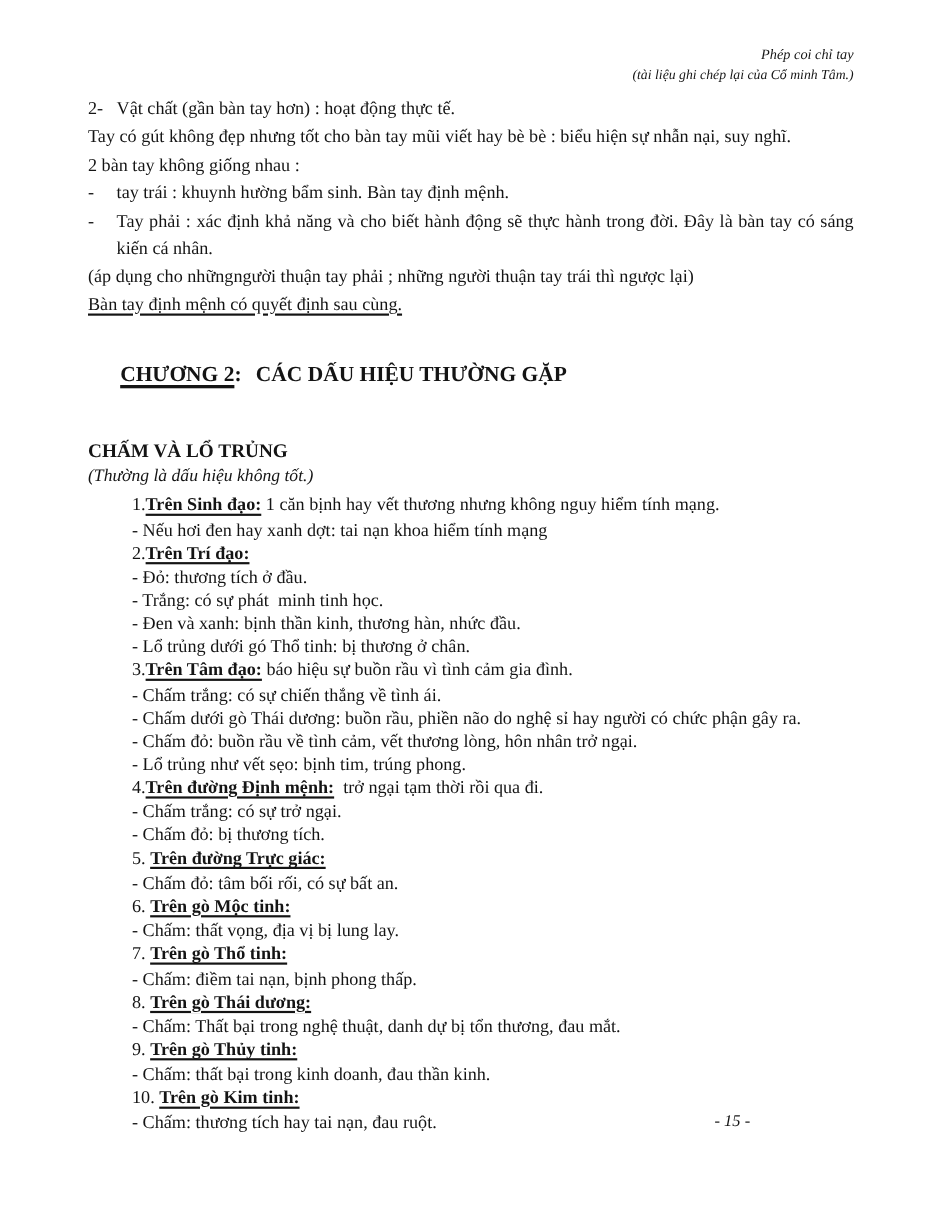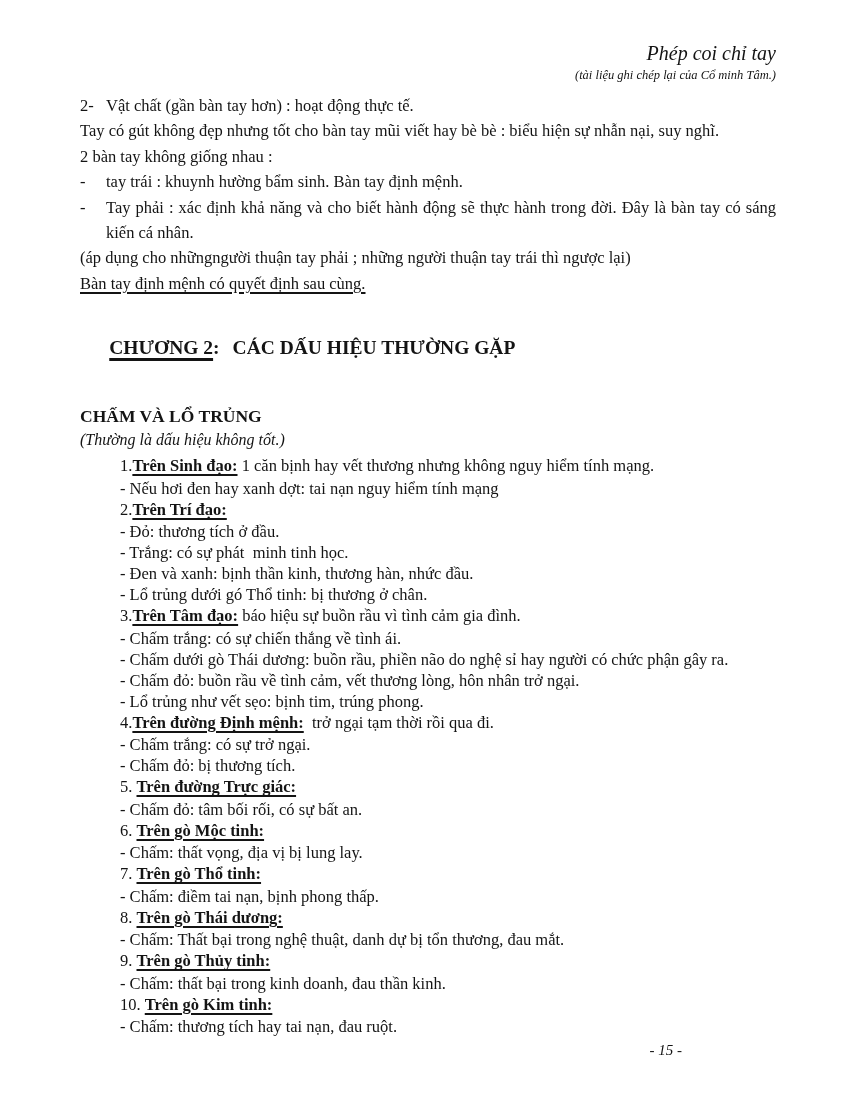--- a/index.html
+++ b/index.html
@@ -9,21 +9,21 @@
     margin:0 auto;
     background:#ffffff;
     color:#141414;
     font-family:"Liberation Serif", serif;
     overflow:hidden;
   }
   .content { position:absolute; left:80px; right:74px; top:42px; }
 
   
   .hdr { text-align:right; font-style:italic; }
-  .hdr-title { font-size:20px; }
+  .hdr-title { font-size:13px; }
   .hdr-sub   { font-size:12.5px; margin-top:3px; }
 
   
   .intro { margin-top:10px; font-size:16.5px; line-height:25.4px; }
   .row { display:flex; }
   .marker { flex:0 0 26px; }
   .just { text-align:justify; flex:1 1 auto; }
   .ul-line { text-decoration:underline; text-underline-offset:3px; text-decoration-thickness:1.5px; }
 
   
@@ -37,21 +37,21 @@
 
   
   .list { margin-top:4px; font-size:16.5px;margin-left:40px; }
   .item-head { line-height:22.5px; white-space:pre-wrap; }
   .item-head .num { font-weight:400; }
   .item-head .head { font-weight:700; text-decoration:underline; text-decoration-thickness:2px; text-underline-offset:3px; }
   .item-head .tail { font-weight:400; }
   .bullet { line-height:21px; white-space:pre-wrap; }
 
   
-  .pagenum { position:absolute; top:1042px; right:168px; font-style:italic; font-size:15px; }
+  .pagenum { position:absolute; top:1012px; right:168px; font-style:italic; font-size:15px; }
 </style>
 </head>
 <body>
 
 <div class="page">
   <div class="content">
 
     <div class="hdr">
       <div class="hdr-title">Phép coi chỉ tay</div>
       <div class="hdr-sub">(tài liệu ghi chép lại của Cổ minh Tâm.)</div>
@@ -79,21 +79,21 @@
     <div class="chapter">
       <span class="lbl">CHƯƠNG 2</span><span class="colon">:</span><span>CÁC DẤU HIỆU THƯỜNG GẶP</span>
     </div>
 
     <div class="center-title">CHẤM VÀ LỔ TRỦNG</div>
     <div class="center-sub">(Thường là dấu hiệu không tốt.)</div>
 
     <div class="list">
 
       <div class="item-head"><span class="num">1.</span><span class="head">Trên Sinh đạo:</span><span class="tail"> 1 căn bịnh hay vết thương nhưng không nguy hiểm tính mạng.</span></div>
-      <div class="bullet">- Nếu hơi đen hay xanh dợt: tai nạn nguy hiểm tính mạng</div>
+      <div class="bullet">- Nếu hơi đen hay xanh dợt: tai nạn khoa hiểm tính mạng</div>
 
       <div class="item-head"><span class="num">2.</span><span class="head">Trên Trí đạo:</span><span class="tail"></span></div>
       <div class="bullet">- Đỏ: thương tích ở đầu.</div>
       <div class="bullet">- Trắng: có sự phát  minh tinh học.</div>
       <div class="bullet">- Đen và xanh: bịnh thần kinh, thương hàn, nhức đầu.</div>
       <div class="bullet">- Lổ trủng dưới gó Thổ tinh: bị thương ở chân.</div>
 
       <div class="item-head"><span class="num">3.</span><span class="head">Trên Tâm đạo:</span><span class="tail"> báo hiệu sự buồn rầu vì tình cảm gia đình.</span></div>
       <div class="bullet">- Chấm trắng: có sự chiến thắng về tình ái.</div>
       <div class="bullet">- Chấm dưới gò Thái dương: buồn rầu, phiền não do nghệ sỉ hay người có chức phận gây ra.</div>

